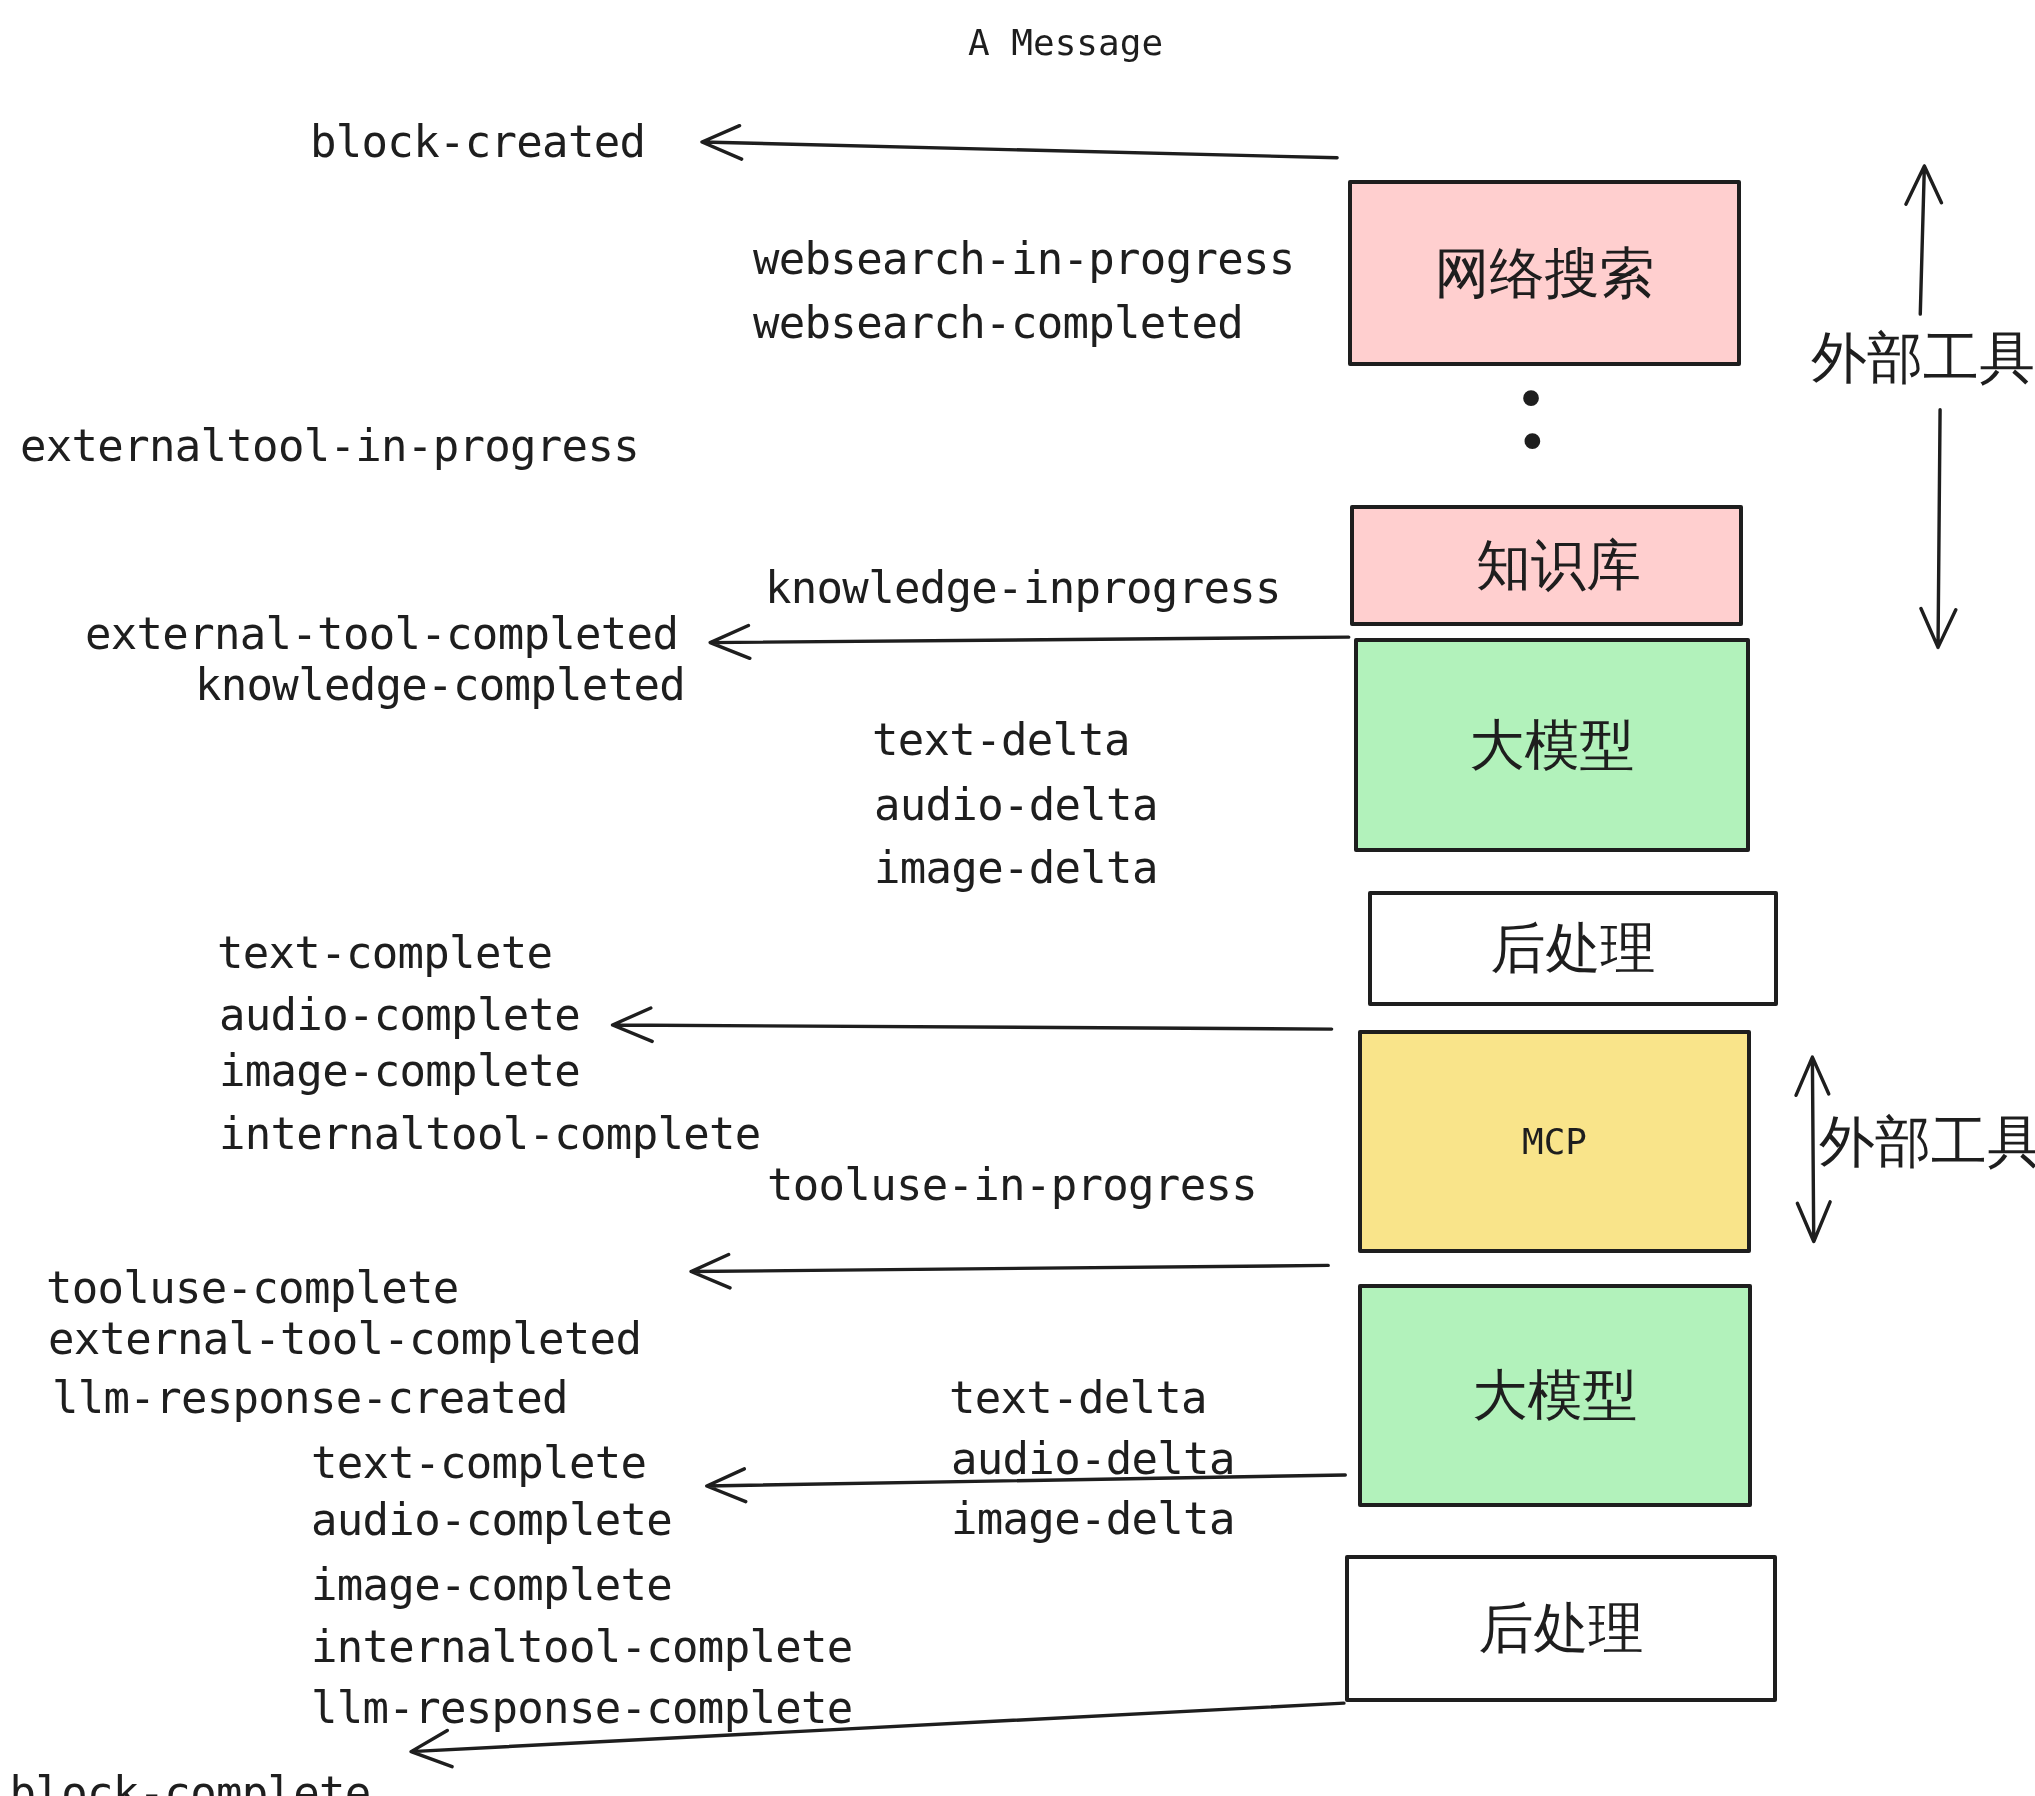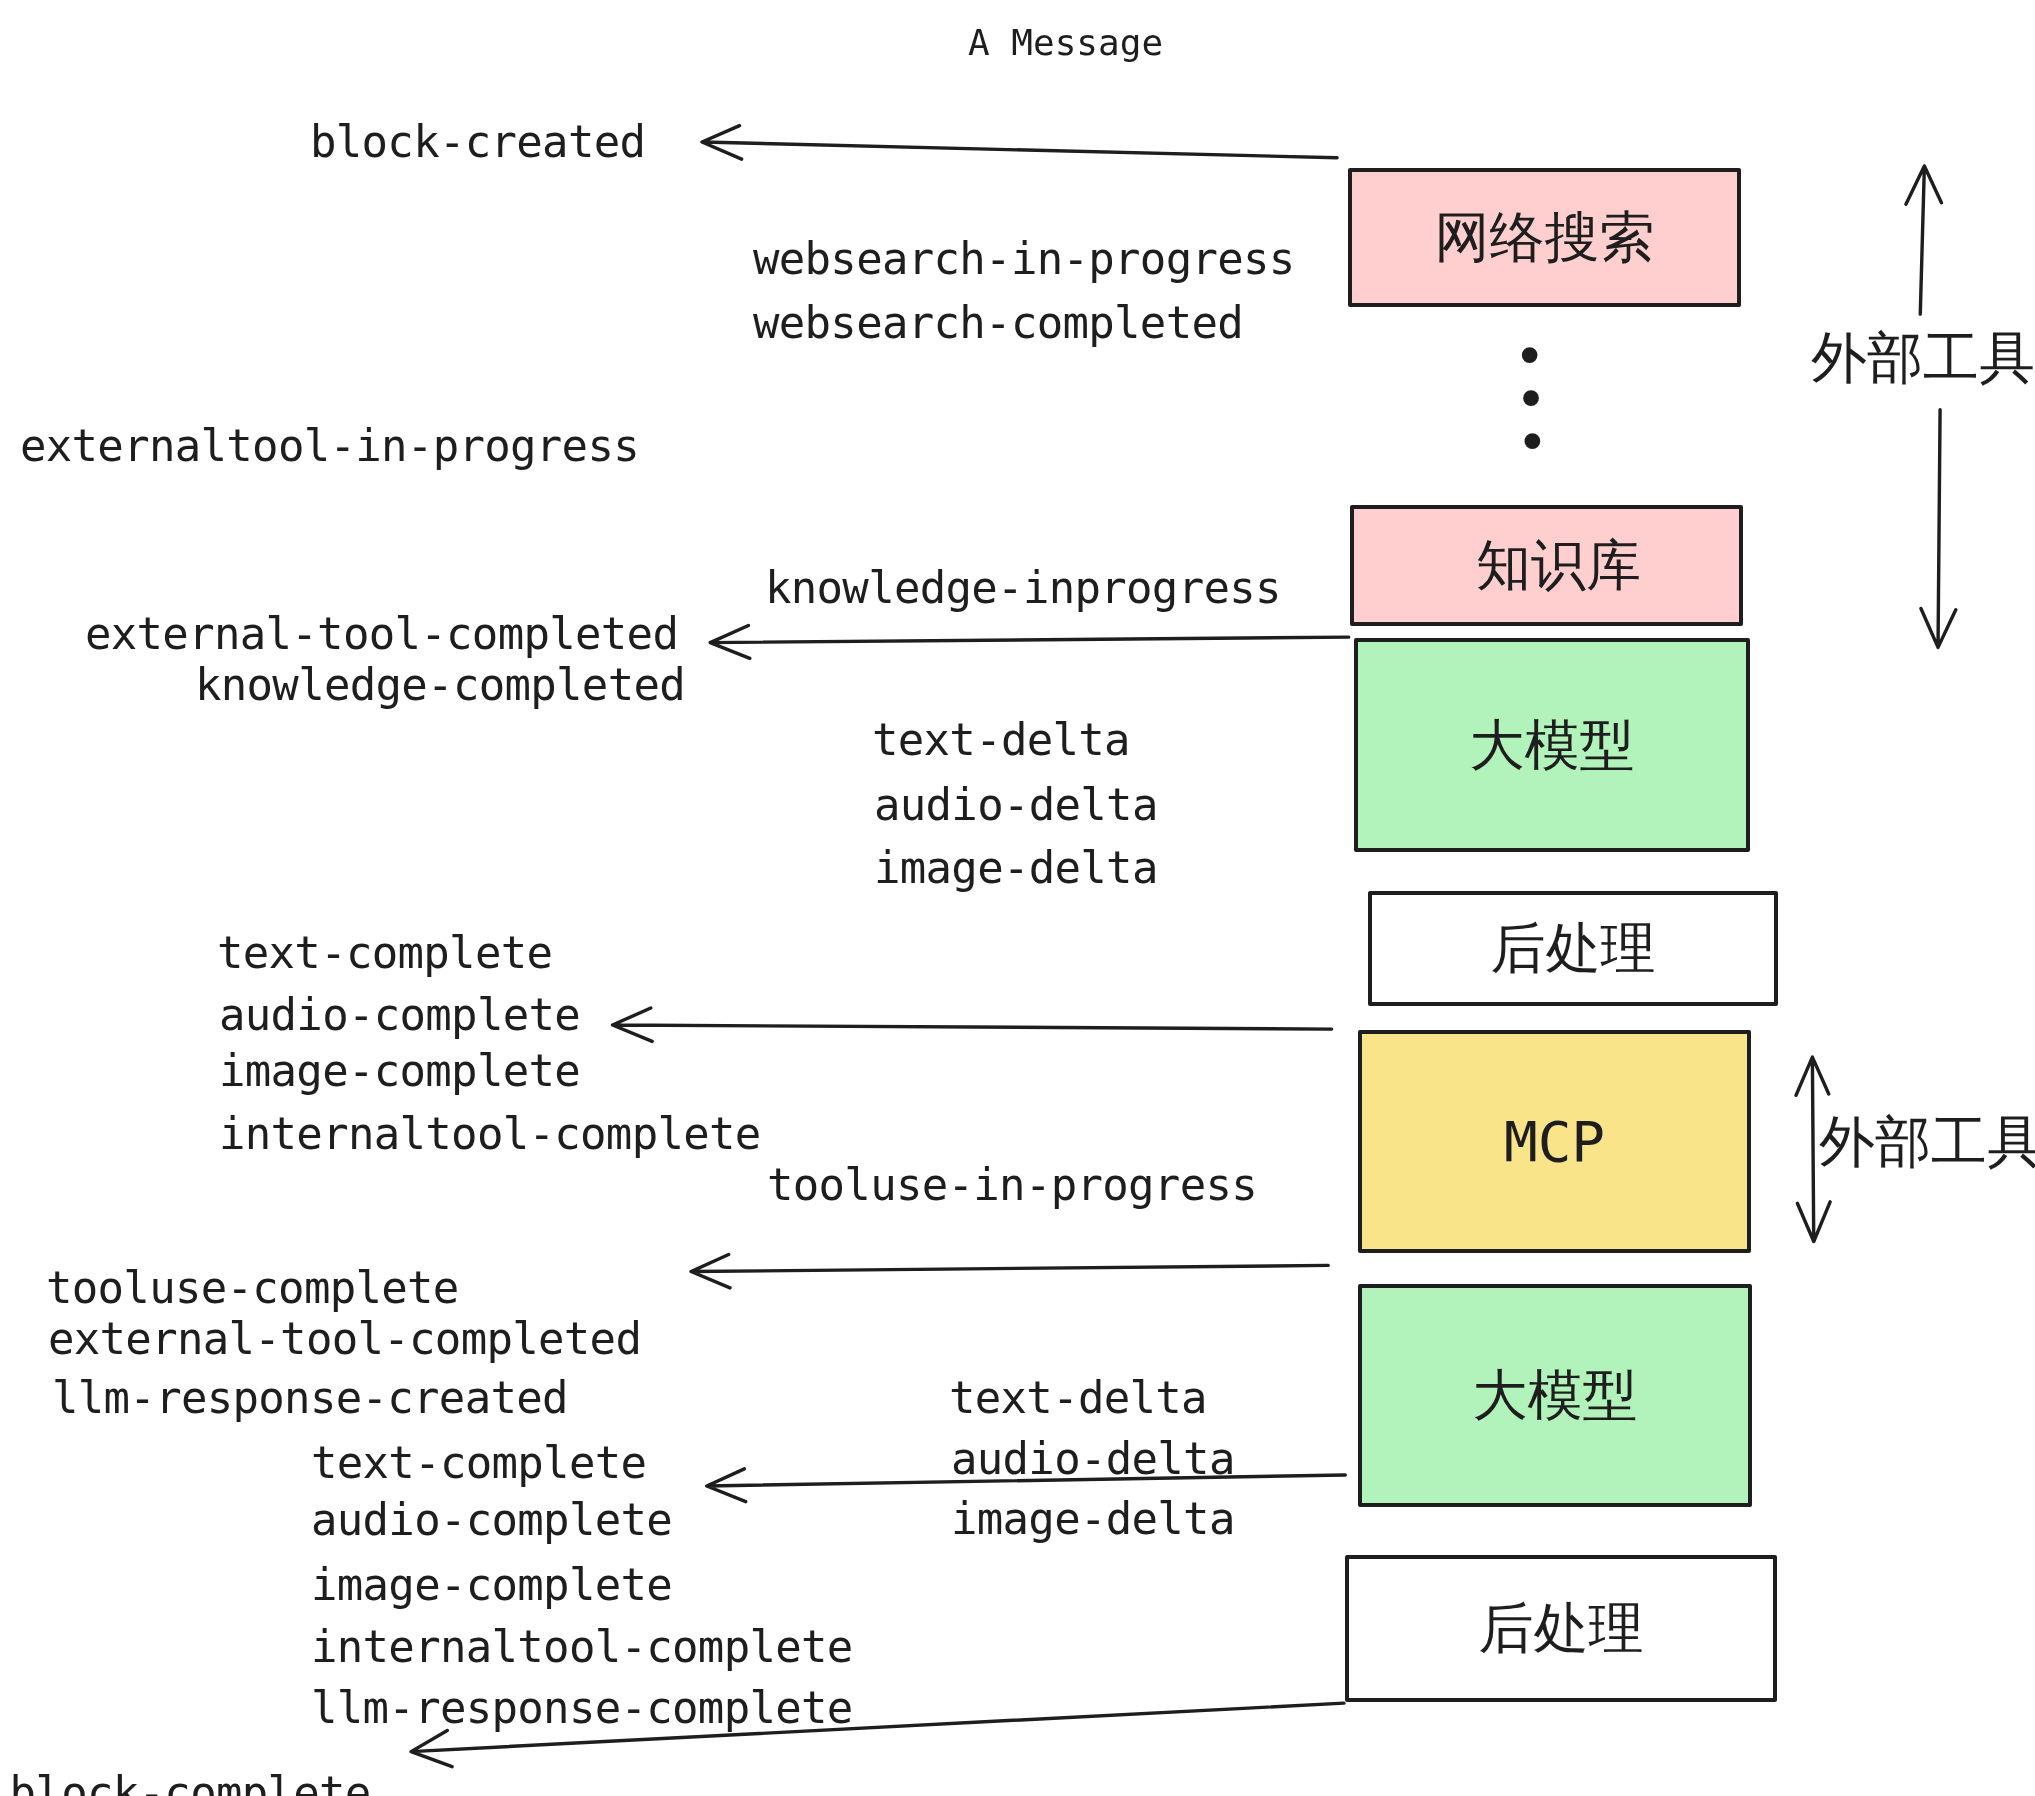--- a/index.html
+++ b/index.html
@@ -4,21 +4,21 @@
 <style>
   html,body{margin:0;padding:0;background:#ffffff;}
   .canvas{position:relative;width:2035px;height:1796px;background:#ffffff;overflow:hidden;
           font-family:"DejaVu Sans Mono","Liberation Mono",monospace;color:#1e1e1e;}
   .overlay{position:absolute;left:0;top:0;width:2035px;height:1796px;}
   .title{position:absolute;font-size:36px;line-height:1;white-space:nowrap;}
   .evt{position:absolute;font-size:44px;line-height:1;white-space:nowrap;letter-spacing:-0.7px;margin-top:31px;}
   .box{position:absolute;box-sizing:border-box;border:4.1px solid #1e1e1e;border-radius:2px;
        display:flex;align-items:center;justify-content:center;}
   .cn{font-family:"Liberation Sans","DejaVu Sans",sans-serif;font-size:55px;line-height:1;white-space:nowrap;}
-  .mono-label{font-family:"DejaVu Sans Mono","Liberation Mono",monospace;font-size:56px;line-height:1;white-space:nowrap;}
+  .mono-label{font-family:"DejaVu Sans Mono","Liberation Mono",monospace;font-size:36px;line-height:1;white-space:nowrap;}
   .side{position:absolute;font-family:"Liberation Sans","DejaVu Sans",sans-serif;font-size:56px;line-height:1;white-space:nowrap;}
   path,circle{stroke:#1e1e1e;}
 </style>
 </head>
 <body>
 
 <div class="canvas">
 
   <svg class="overlay" viewBox="0 0 2980 2630" fill="none" stroke-width="5" stroke-linecap="round" stroke-linejoin="round">
 
@@ -62,21 +62,21 @@
   <div class="evt" style="left:949px;top:1345px">text-delta</div>
   <div class="evt" style="left:951px;top:1406px">audio-delta</div>
   <div class="evt" style="left:951px;top:1466px">image-delta</div>
   <div class="evt" style="left:311px;top:1410px">text-complete</div>
   <div class="evt" style="left:311px;top:1467px">audio-complete</div>
   <div class="evt" style="left:311px;top:1532px">image-complete</div>
   <div class="evt" style="left:311px;top:1594px">internaltool-complete</div>
   <div class="evt" style="left:311px;top:1655px">llm-response-complete</div>
   <div class="evt" style="left:9.6px;top:1740px">block-complete</div>
 
-  <div class="box" style="left: 1348px; top: 168px; width: 393px; height: 139px; background-color: rgb(255, 207, 207);">
+  <div class="box" style="left: 1348px; top: 180px; width: 393px; height: 186px; background-color: rgb(255, 207, 207);">
     <span class="cn">网络搜索</span>
   </div>
   <div class="box" style="left: 1350px; top: 505px; width: 393px; height: 121px; background-color: rgb(255, 207, 207); padding-left: 24px;">
     <span class="cn">知识库</span>
   </div>
   <div class="box" style="left: 1354px; top: 638px; width: 396px; height: 214px; background-color: rgb(178, 242, 187);">
     <span class="cn">大模型</span>
   </div>
   <div class="box" style="left: 1368px; top: 891px; width: 410px; height: 115px; background-color: rgb(255, 255, 255);">
     <span class="cn">后处理</span>

